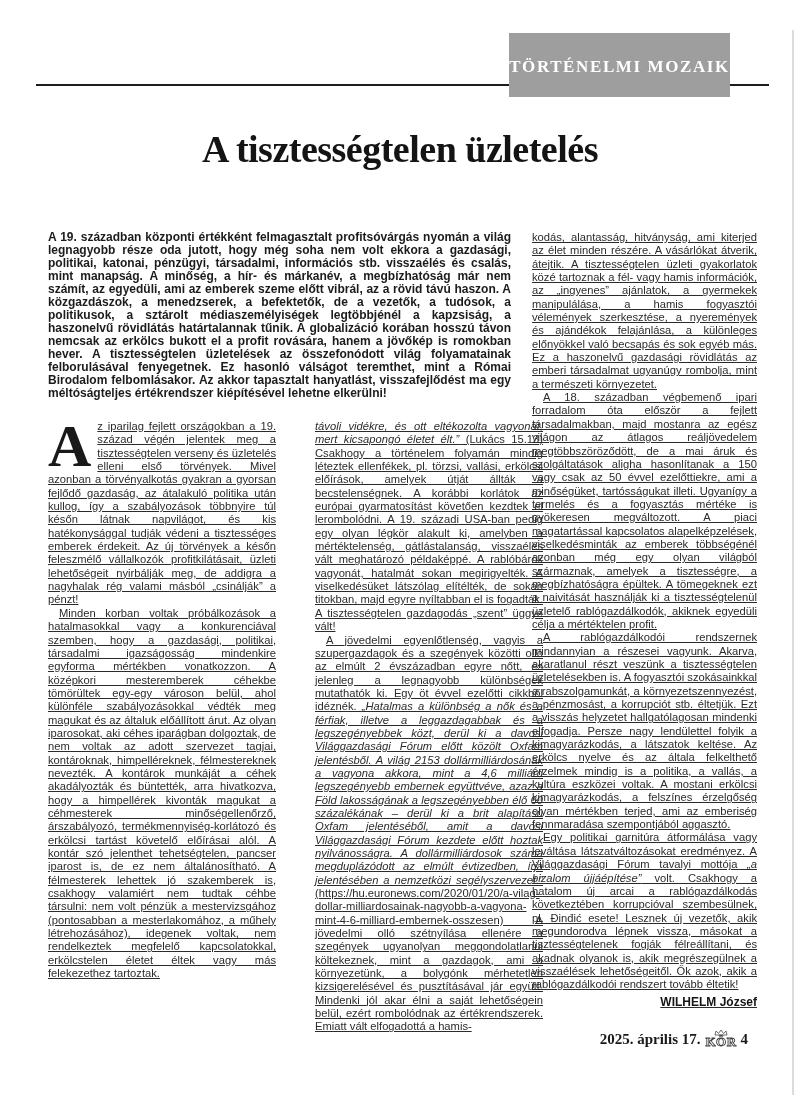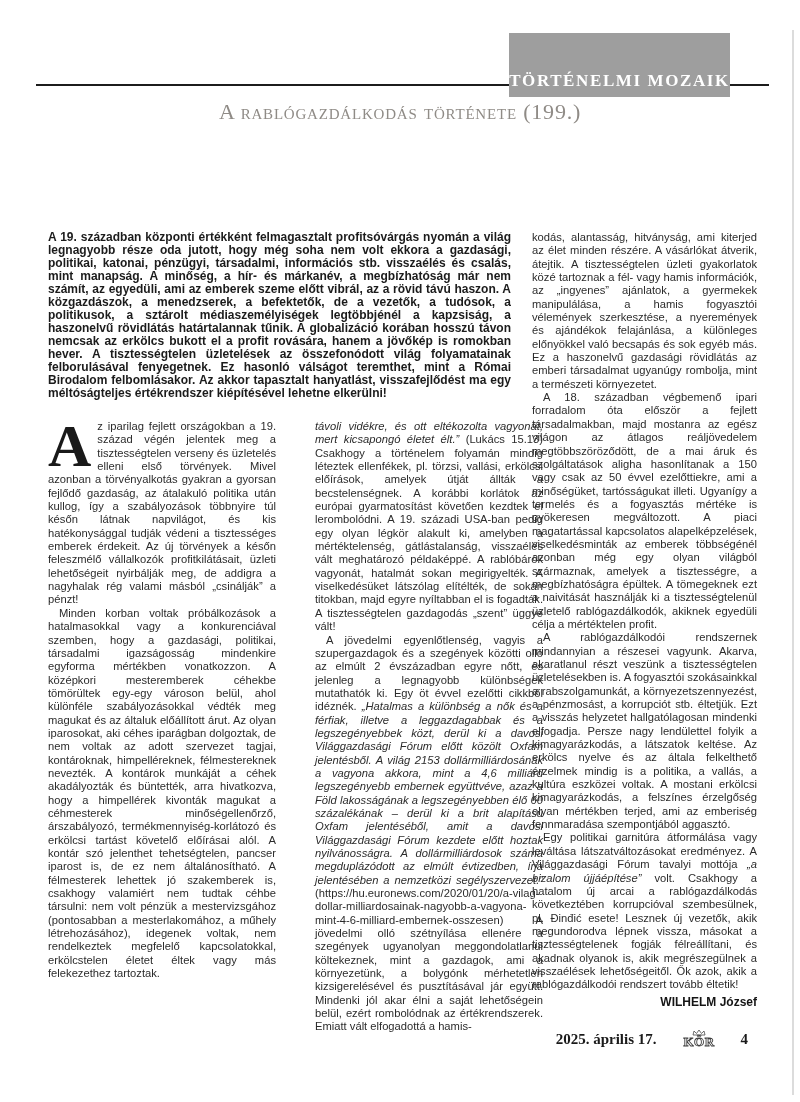--- a/index.html
+++ b/index.html
@@ -3,68 +3,68 @@
 <meta charset="utf-8">
 <style>
   html,body{margin:0;padding:0;}
   body{width:800px;height:1102px;position:relative;background:#ffffff;
        font-family:"Liberation Sans",sans-serif;color:#272727;}
   .page{position:absolute;inset:0;overflow:hidden;}
 
   
   .rule{position:absolute;top:84px;left:36px;width:733px;height:2px;background:#1c1c1c;}
   .tagbox{position:absolute;top:33px;left:509px;width:221px;height:64px;background:#9e9e9e;
-          display:flex;align-items:flex-end;justify-content:center;padding-bottom:6px;box-sizing:border-box;z-index:2;}
+          display:flex;align-items:flex-end;justify-content:center;padding-bottom:20px;box-sizing:border-box;z-index:2;}
   .tagbox span{font-family:"Liberation Serif",serif;font-weight:700;font-size:17px;
           color:#ffffff;letter-spacing:1.6px;white-space:nowrap;}
 
   .series{position:absolute;top:99px;left:0;width:800px;text-align:center;
           font-family:"Liberation Serif",serif;font-variant:small-caps;
           font-size:22px;color:#8f8b86;letter-spacing:0.8px;}
   .title{position:absolute;top:127px;left:0;width:800px;text-align:center;
          font-family:"Liberation Serif",serif;font-weight:700;font-size:38px;
          line-height:44px;letter-spacing:-0.5px;color:#141414;}
 
   
   .lead{position:absolute;top:231px;left:48px;width:463px;
         font-weight:700;font-size:12px;line-height:13px;text-align:justify;color:#1b1b1b;}
 
   
-  .col{position:absolute;font-size:11.2px;line-height:13.35px;color:#2b2b2b;}
+  .col{position:absolute;font-size:11.2px;line-height:13.35px;color:#2b2b2b;text-decoration:underline;}
   .col1{top:420px;left:48px;width:228px;}
   .col2{top:420px;left:290px;width:228px;margin-left:25px;}
   .col3{top:231px;left:532px;width:225px;}
   .para{margin:0;text-align:justify;text-indent:11px;overflow-wrap:anywhere;hyphens:auto;}
   .para.cont,.para.dc{text-indent:0;}
   .para em{font-style:italic;}
   .dropcap{float:left;font-family:"Liberation Serif",serif;font-weight:700;
            font-size:60px;line-height:47px;padding:3px 6px 0 0;color:#191919;}
   .author{margin-top:4px;text-align:right;font-weight:700;font-size:12px;color:#151515;}
 
   
-  .footer{position:absolute;top:1029px;right:52px;display:flex;align-items:center;gap:25px;
+  .footer{position:absolute;top:1029px;right:52px;display:flex;align-items:center;gap:3px;
           font-family:"Liberation Serif",serif;font-weight:700;font-size:15px;color:#1a1a1a;}
   .korlogo{display:inline-block;}
 
   
   .edge-right{position:absolute;top:30px;left:792px;width:2px;height:1065px;background:#dcdcdc;}
 </style>
 </head>
 <body>
 
 <div class="page">
 
   <div class="rule"></div>
   <div class="tagbox">
     <span>TÖRTÉNELMI MOZAIK</span>
   </div>
 
-  <div class="series">A rablógazdálkodás története (199.)</div>
 
   <div class="title">
+    <div>A tisztességtelen üzletelés</div>
   </div>
 
   <div class="lead">A 19. században központi értékként felmagasztalt profitsóvárgás nyomán a világ legnagyobb része oda jutott, hogy még soha nem volt ekkora a gazdasági, politikai, katonai, pénzügyi, társadalmi, információs stb. visszaélés és csalás, mint manapság. A minőség, a hír- és márkanév, a megbízhatóság már nem számít, az egyedüli, ami az emberek szeme előtt vibrál, az a rövid távú haszon. A közgazdászok, a menedzserek, a befektetők, de a vezetők, a tudósok, a politikusok, a sztárolt médiaszemélyiségek legtöbbjénél a kapzsiság, a haszonelvű rövidlátás határtalannak tűnik. A globalizáció korában hosszú távon nemcsak az erkölcs bukott el a profit rovására, hanem a jövőkép is romokban hever. A tisztességtelen üzletelések az összefonódott világ folyamatainak felborulásával fenyegetnek. Ez hasonló válságot teremthet, mint a Római Birodalom felbomlásakor. Az akkor tapasztalt hanyatlást, visszafejlődést ma egy méltóságteljes értékrendszer kiépítésével lehetne elkerülni!</div>
 
   <div class="col col1">
       <p class="para dc"><span class="dropcap">A</span><span>z iparilag fejlett országokban a 19. század végén jelentek meg a tisztességtelen verseny és üzletelés elleni első törvények. Mivel azonban a törvényalkotás gyakran a gyorsan fejlődő gazdaság, az átalakuló politika után kullog, így a szabályozások többnyire túl későn látnak napvilágot, és kis hatékonysággal tudják védeni a tisztességes emberek érdekeit. Az új törvények a későn feleszmélő vállalkozók profitkilátásait, üzleti lehetőségeit nyirbálják meg, de addigra a nagyhalak rég valami másból „csinálják” a pénzt!</span></p>
       <p class="para"><span>Minden korban voltak próbálkozások a hatalmasokkal vagy a konkurenciával szemben, hogy a gazdasági, politikai, társadalmi igazságosság mindenkire egyforma mértékben vonatkozzon. A középkori mesteremberek céhekbe tömörültek egy-egy városon belül, ahol különféle szabályozásokkal védték meg magukat és az általuk előállított árut. Az olyan iparosokat, aki céhes iparágban dolgoztak, de nem voltak az adott szervezet tagjai, kontároknak, himpelléreknek, félmestereknek nevezték. A kontárok munkáját a céhek akadályozták és büntették, arra hivatkozva, hogy a himpellérek kivonták magukat a céhmesterek minőségellenőrző, árszabályozó, termékmennyiség-korlátozó és erkölcsi tartást követelő előírásai alól. A kontár szó jelenthet tehetségtelen, pancser iparost is, de ez nem általánosítható. A félmesterek lehettek jó szakemberek is, csakhogy valamiért nem tudtak céhbe társulni: nem volt pénzük a mestervizsgához (pontosabban a mesterlakomához, a műhely létrehozásához), idegenek voltak, nem rendelkeztek megfelelő kapcsolatokkal, erkölcstelen életet éltek vagy más felekezethez tartoztak.</span></p>
     </div>
   <div class="col col2">
       <p class="para cont"><em>távoli vidékre, és ott eltékozolta vagyonát, mert kicsapongó életet élt.”</em><span> (Lukács 15.13) Csakhogy a történelem folyamán mindig léteztek ellenfékek, pl. törzsi, vallási, erkölcsi előírások, amelyek útját állták a becstelenségnek. A korábbi korlátok az európai gyarmatosítást követően kezdtek el lerombolódni. A 19. századi USA-ban pedig egy olyan légkör alakult ki, amelyben a mértéktelenség, gátlástalanság, visszaélés vált meghatározó példaképpé. A rablóbárók vagyonát, hatalmát sokan megirigyelték. A viselkedésüket látszólag elítélték, de sokan titokban, majd egyre nyíltabban el is fogadták. A tisztességtelen gazdagodás „szent” üggyé vált!</span></p>

